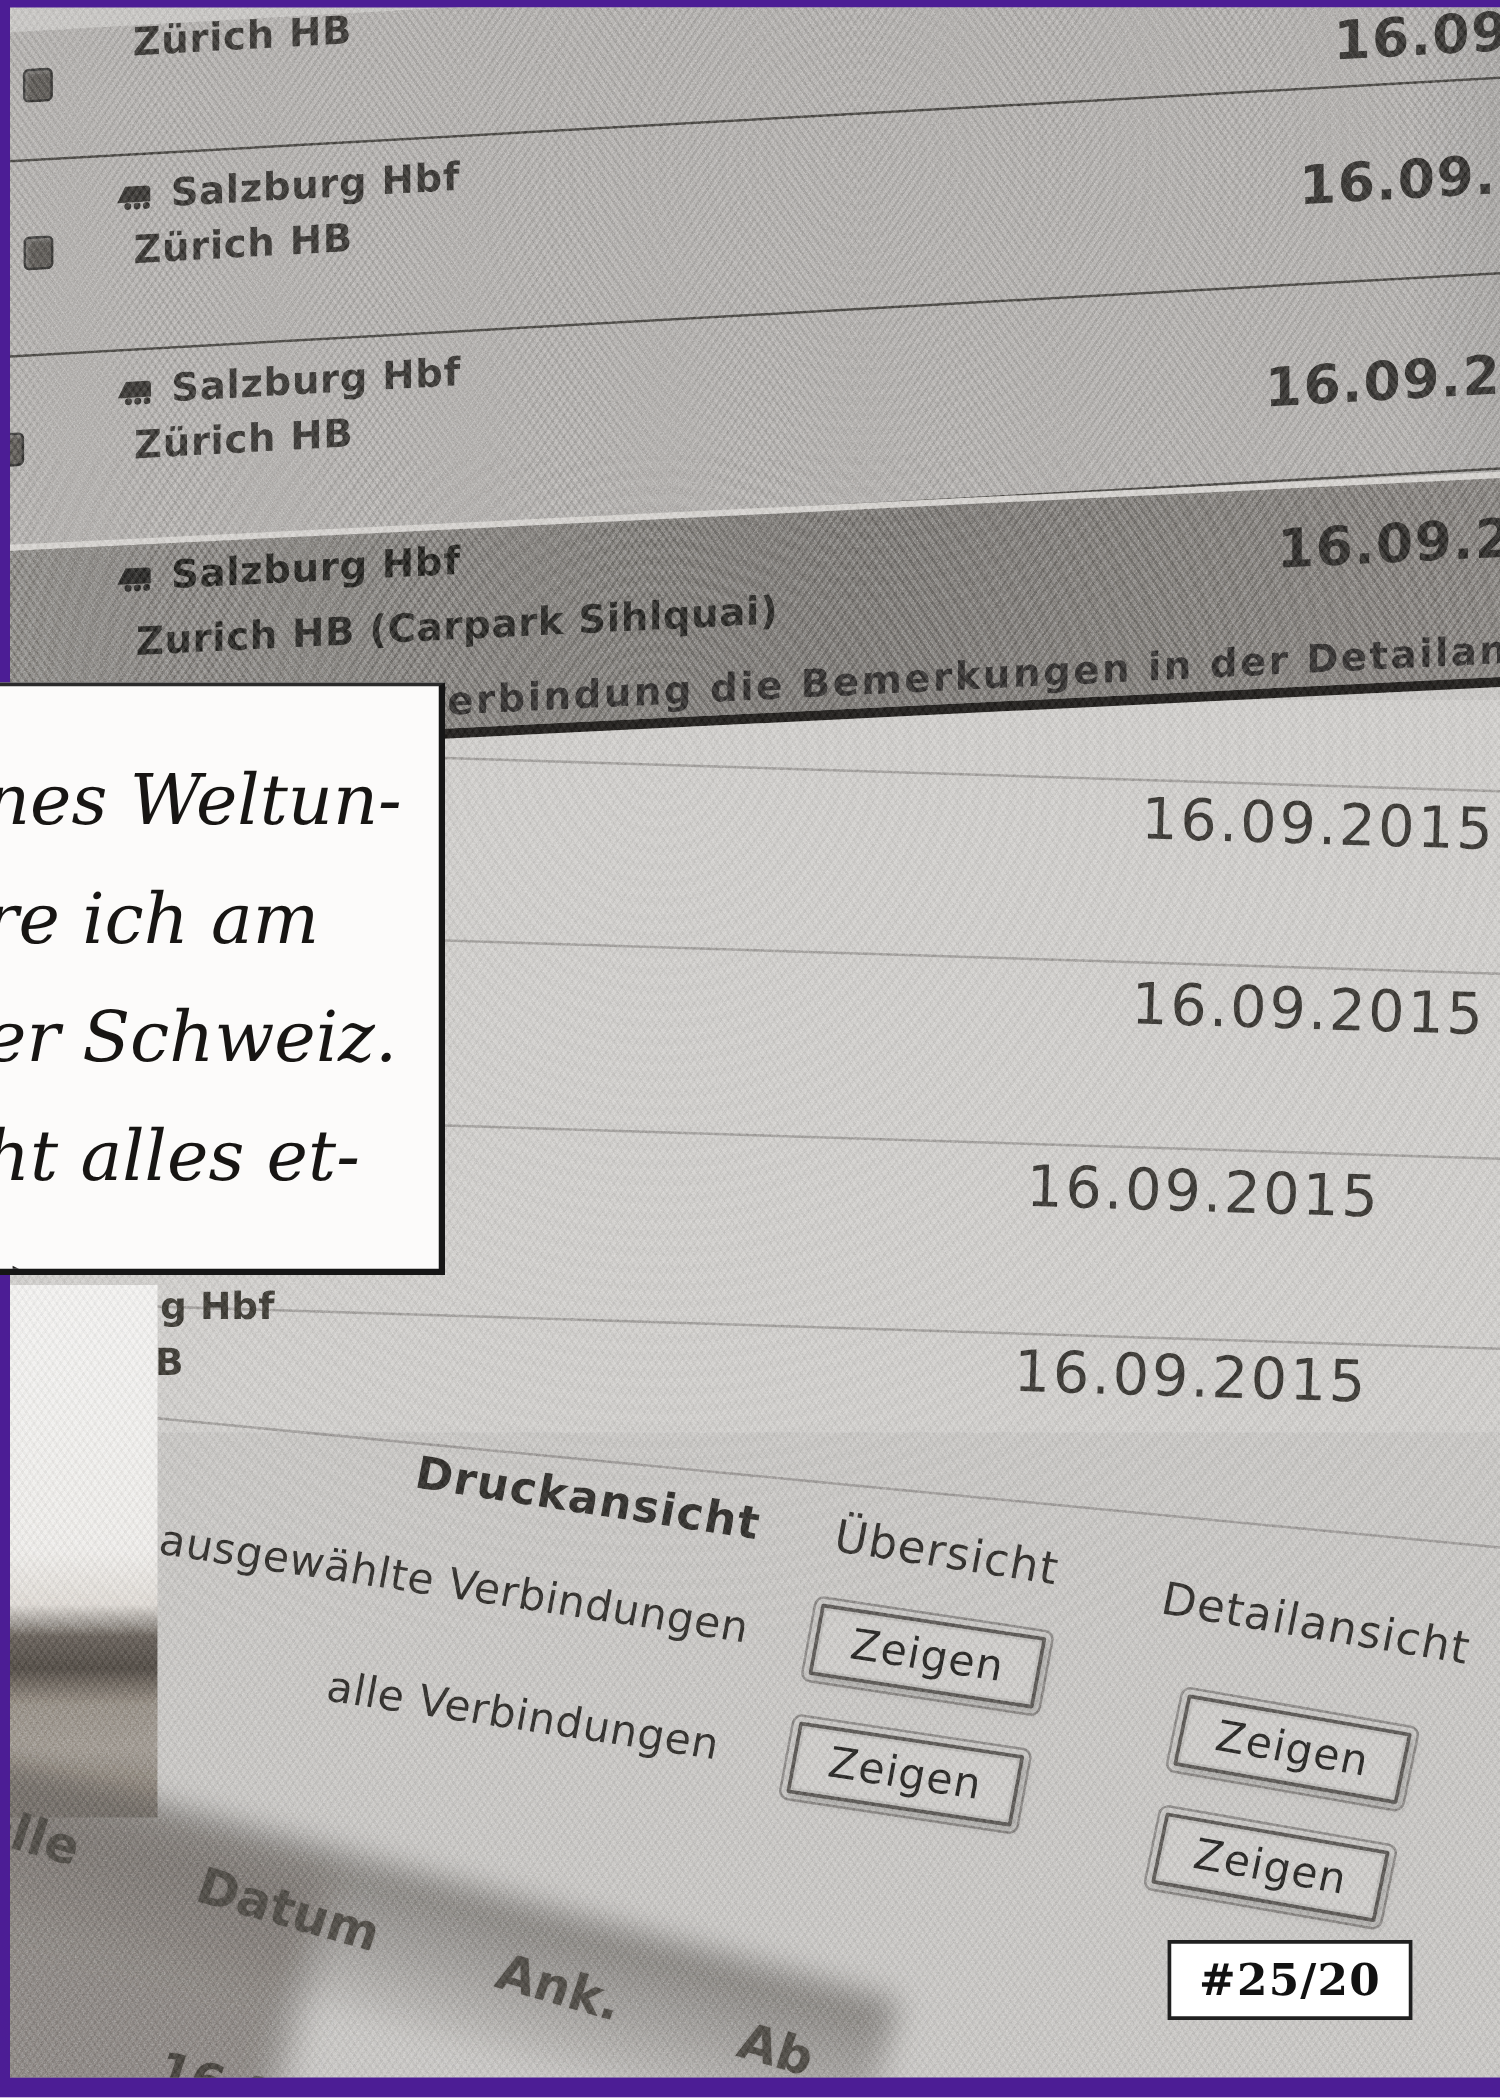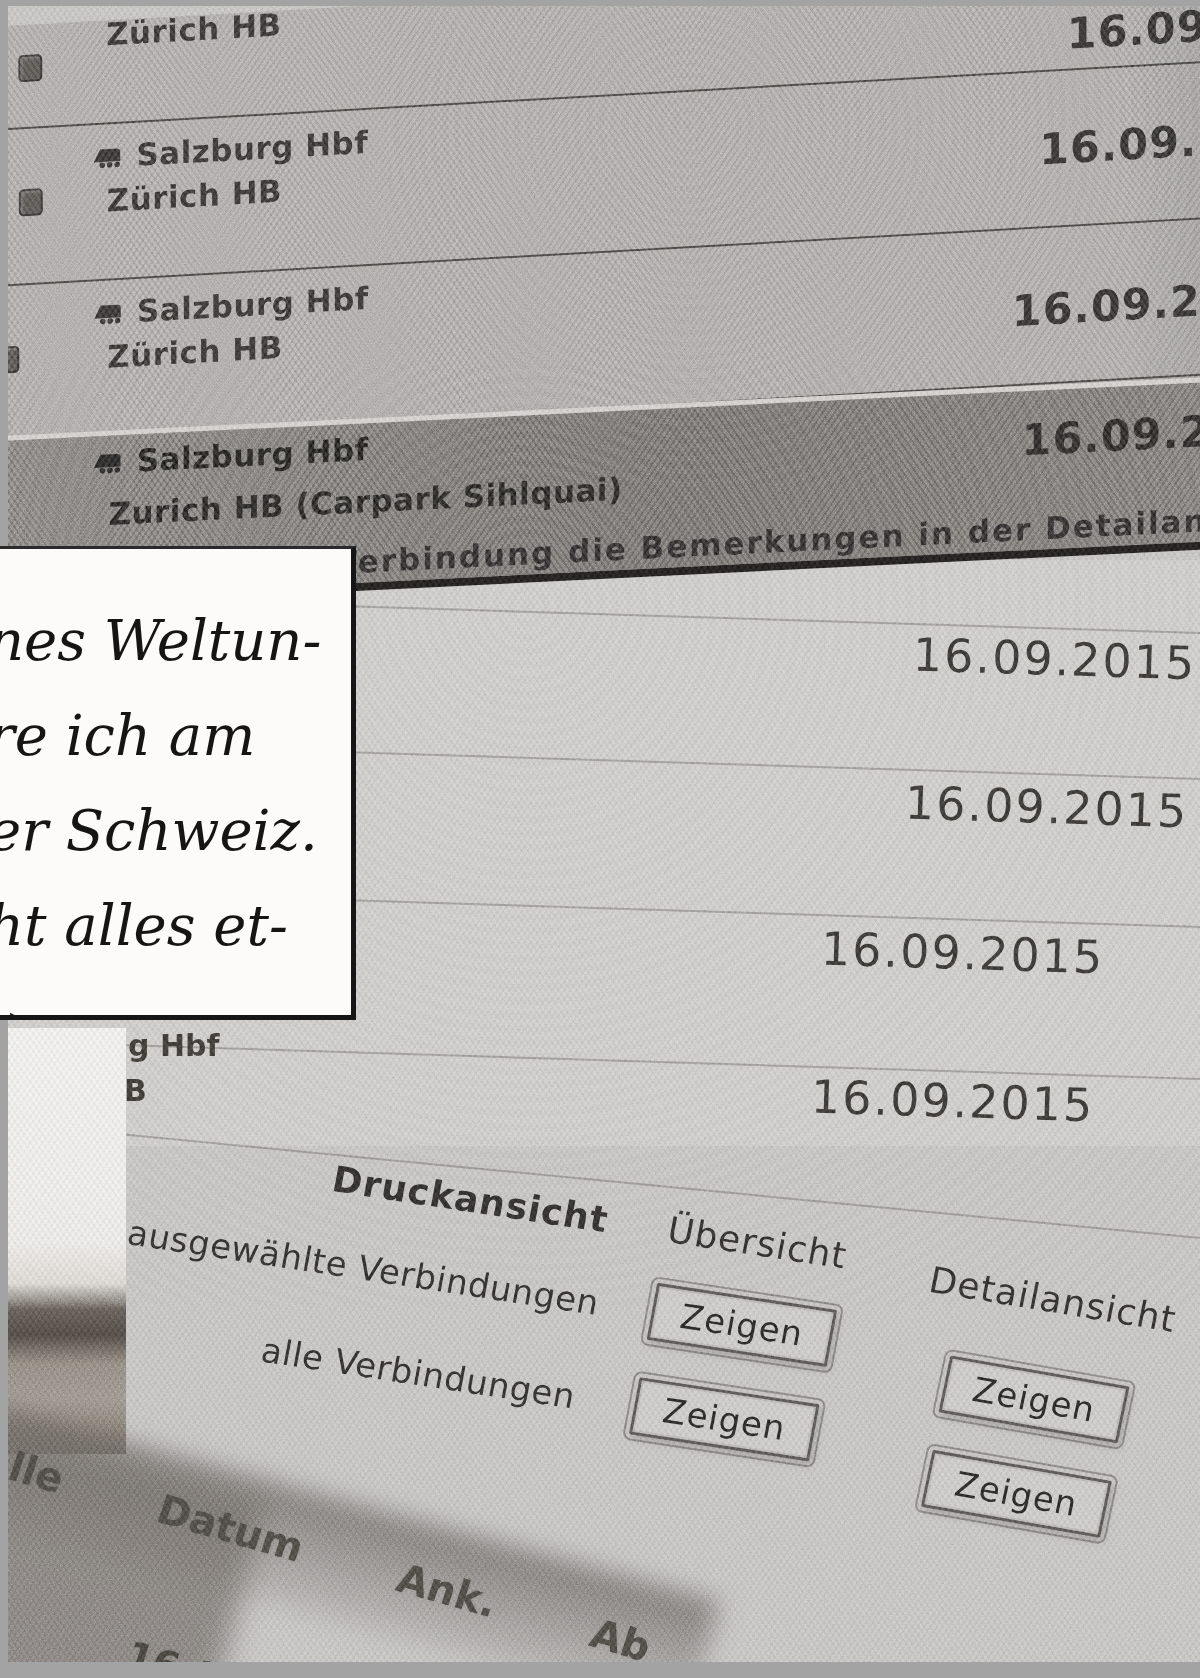--- a/index.html
+++ b/index.html
@@ -1,18 +1,18 @@
 <!DOCTYPE html>
 <html><head>
 <meta charset="utf-8">
 <style>
   * { margin:0; padding:0; box-sizing:border-box; }
   body { background:#ffffff; font-family:"DejaVu Sans", sans-serif; }
 
-  .page { position:relative; width:1200px; height:1678px; background:#a3a3a3; overflow:hidden; }
+  .page { position:relative; width:1200px; height:1678px; background:#4c1d95; overflow:hidden; }
 
   
   .photo { position:absolute; left:8px; top:6px; width:1192px; height:1656px;
            background:#c3c1be; overflow:hidden; }
 
   
   .band-rows { position:absolute; left:-30px; top:-14px; width:1280px; height:434px;
                background:#aeaba8; transform:rotate(-3.2deg) skewX(-3deg); z-index:1; }
   .band-rows::after { content:""; position:absolute; inset:0;
     background:
@@ -277,13 +277,14 @@
   </div>
 
   <div class="quote-box">
     <div class="quote-line">nes Weltun-</div>
     <div class="quote-line">re ich am</div>
     <div class="quote-line">er Schweiz.</div>
     <div class="quote-line">ht alles et-</div>
     <div class="quote-marker">▸</div>
   </div>
 
+  <div class="badge">#25/20</div>
 </div>
 
 </body></html>

